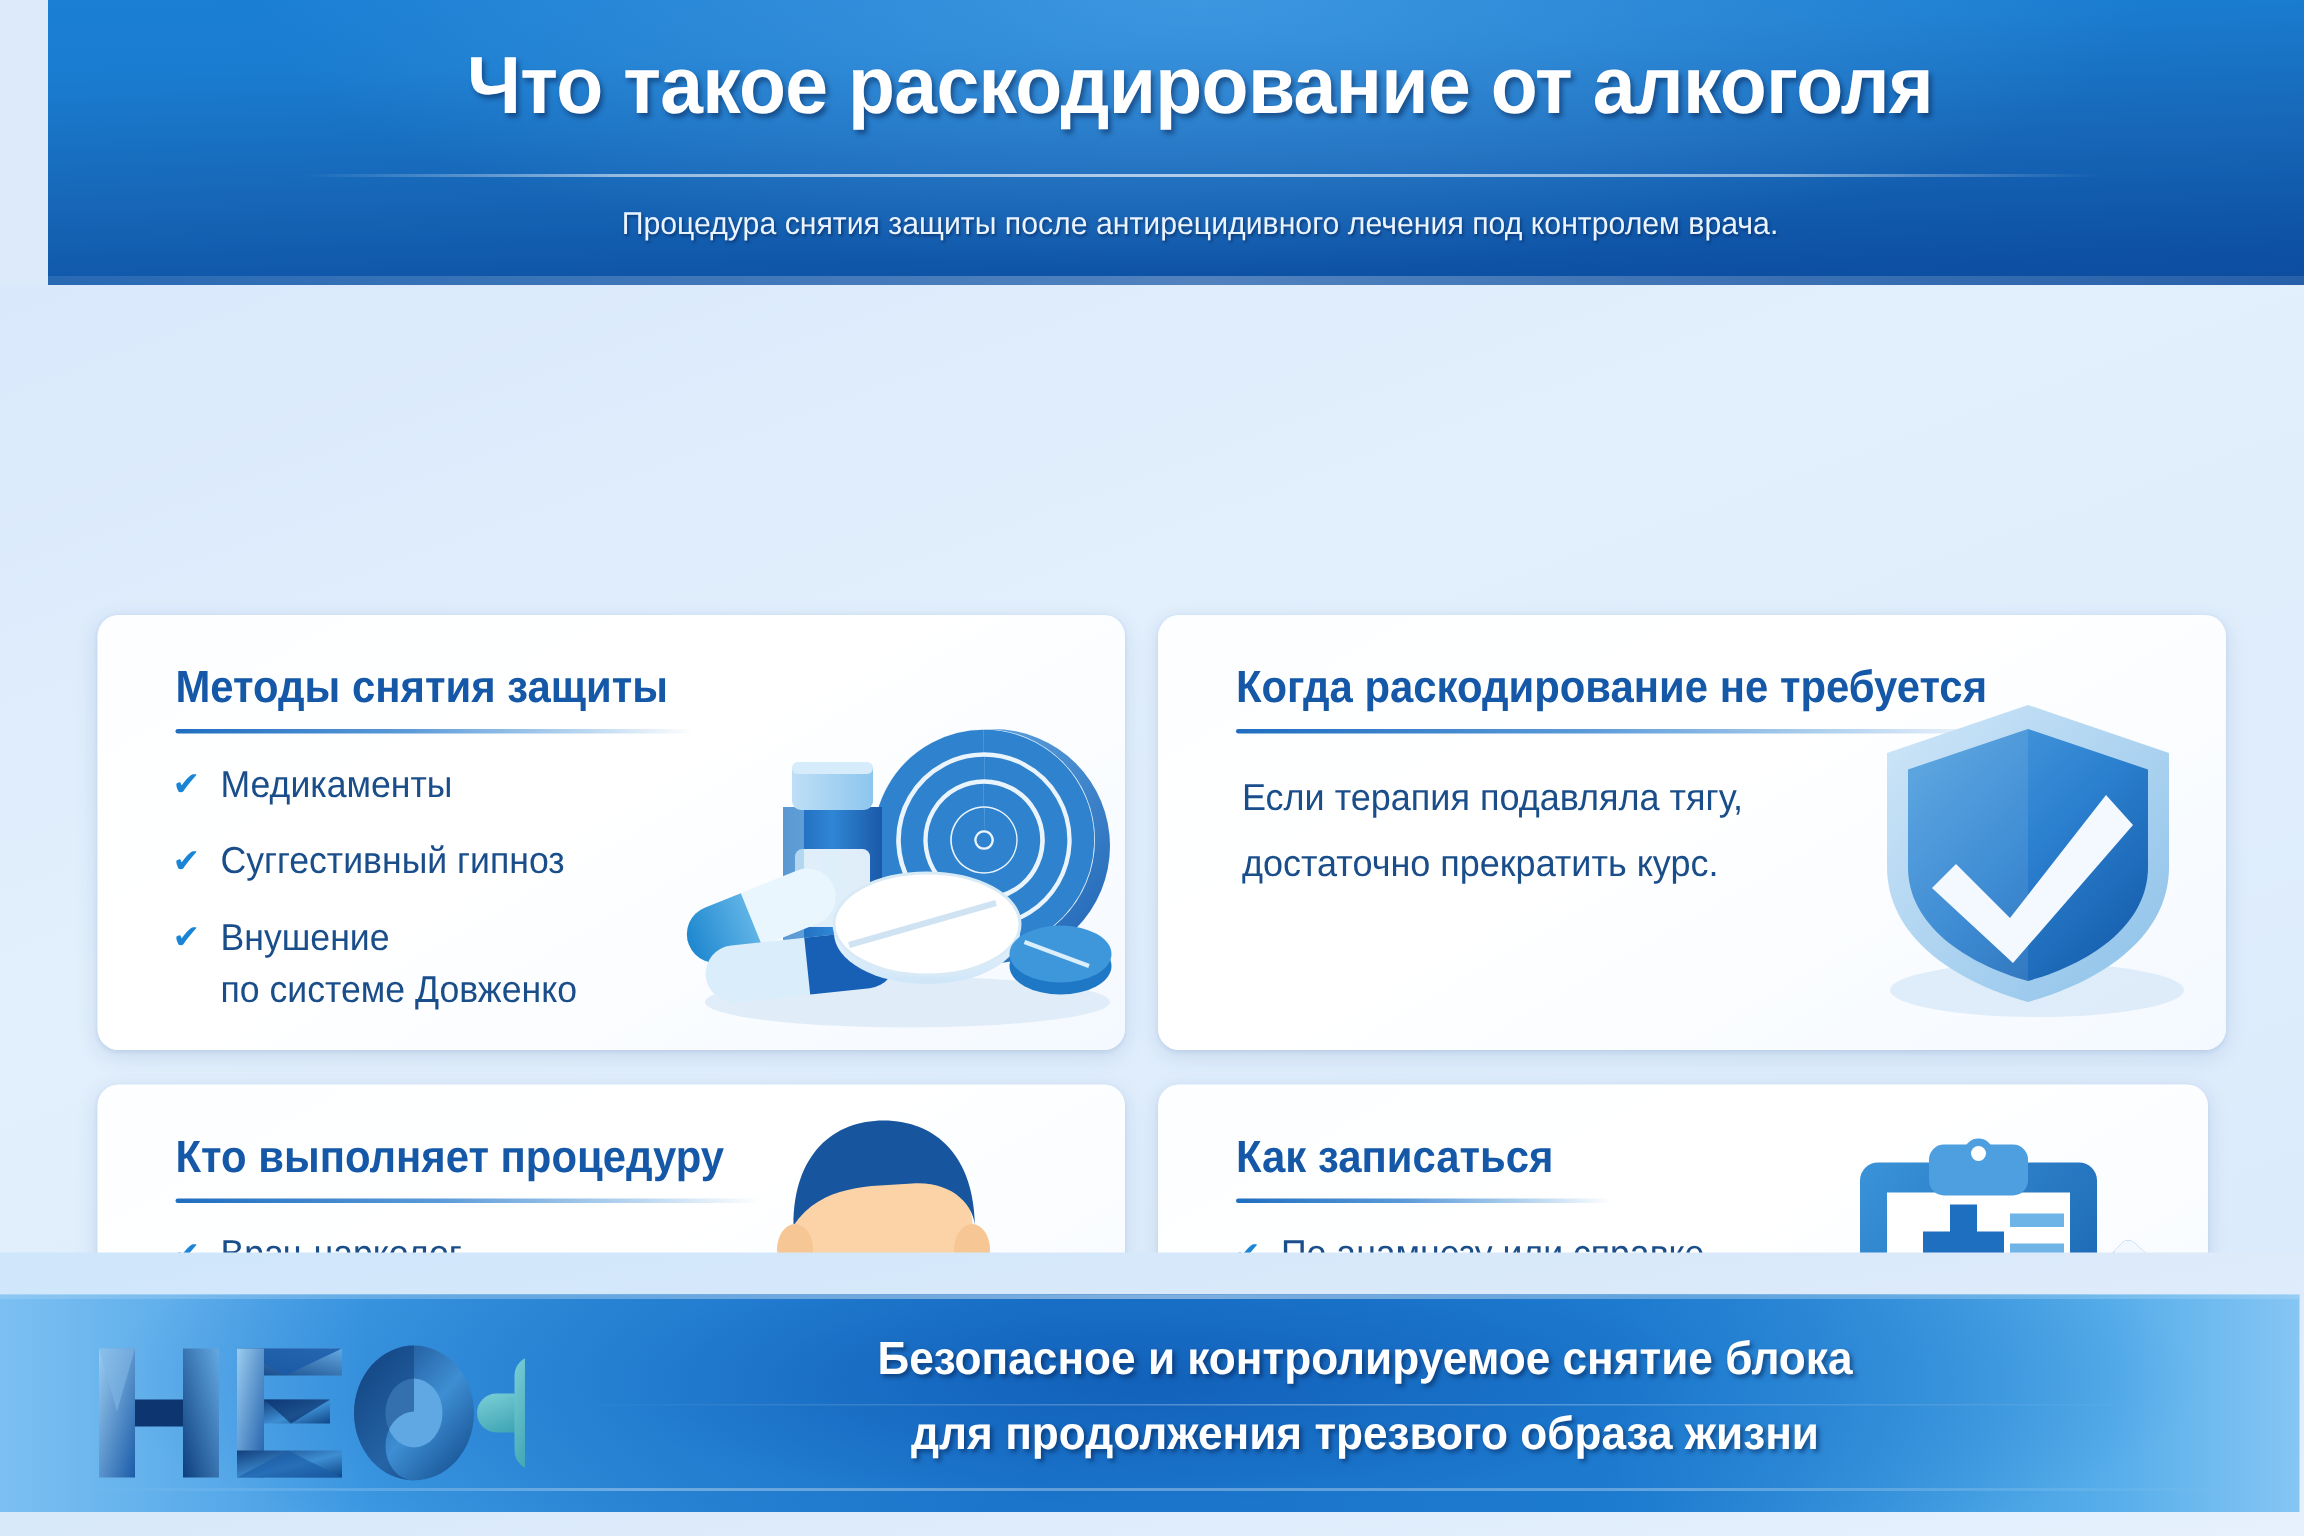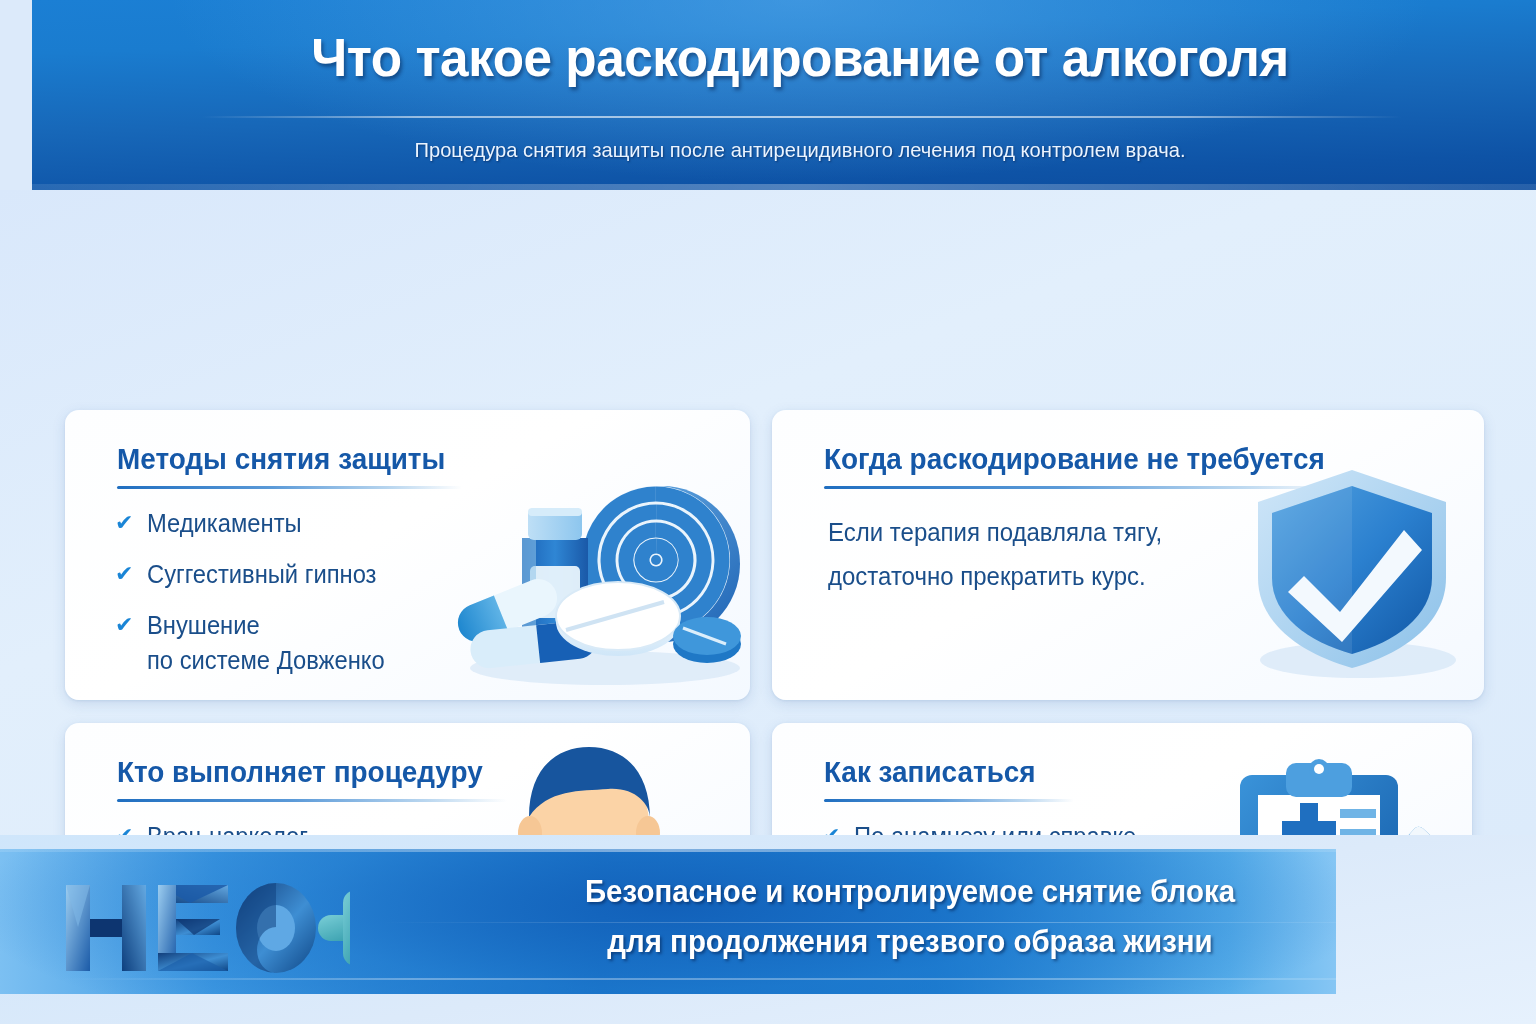--- a/index.html
+++ b/index.html
@@ -112,21 +112,21 @@
   #art-shield{right:14px;top:44px;width:230px;height:230px;}
   #art-doctor{right:0px;top:6px;width:330px;height:272px;}
   #art-clip{right:20px;top:30px;width:250px;height:240px;}
 
   
   .footer{
     position:absolute;left:0;top:835px;width:1536px;height:189px;
     background:linear-gradient(170deg,#cfe6fb 0%,#dceafa 55%,#e6f1fd 100%);
   }
   .footer-band{
-    position:absolute;left:0;top:14px;width:1336px;height:145px;
+    position:absolute;left:0;top:28px;width:1533px;height:145px;
     background:
       radial-gradient(ellipse 700px 150px at 50% 40%, rgba(18,96,185,.95) 0%, rgba(30,120,205,.55) 55%, rgba(60,150,225,0) 100%),
       linear-gradient(90deg,#7cc0f2 0%,#3f9ae3 16%,#1670c6 45%,#1b7cd0 70%,#57aeea 92%,#86c6f4 100%);
     overflow:hidden;
   }
   .footer-band:before{
     content:"";position:absolute;left:0;top:0;width:100%;height:3px;
     background:linear-gradient(90deg,rgba(255,255,255,.12),rgba(255,255,255,.45),rgba(255,255,255,.12));
   }
   .footer-band:after{

